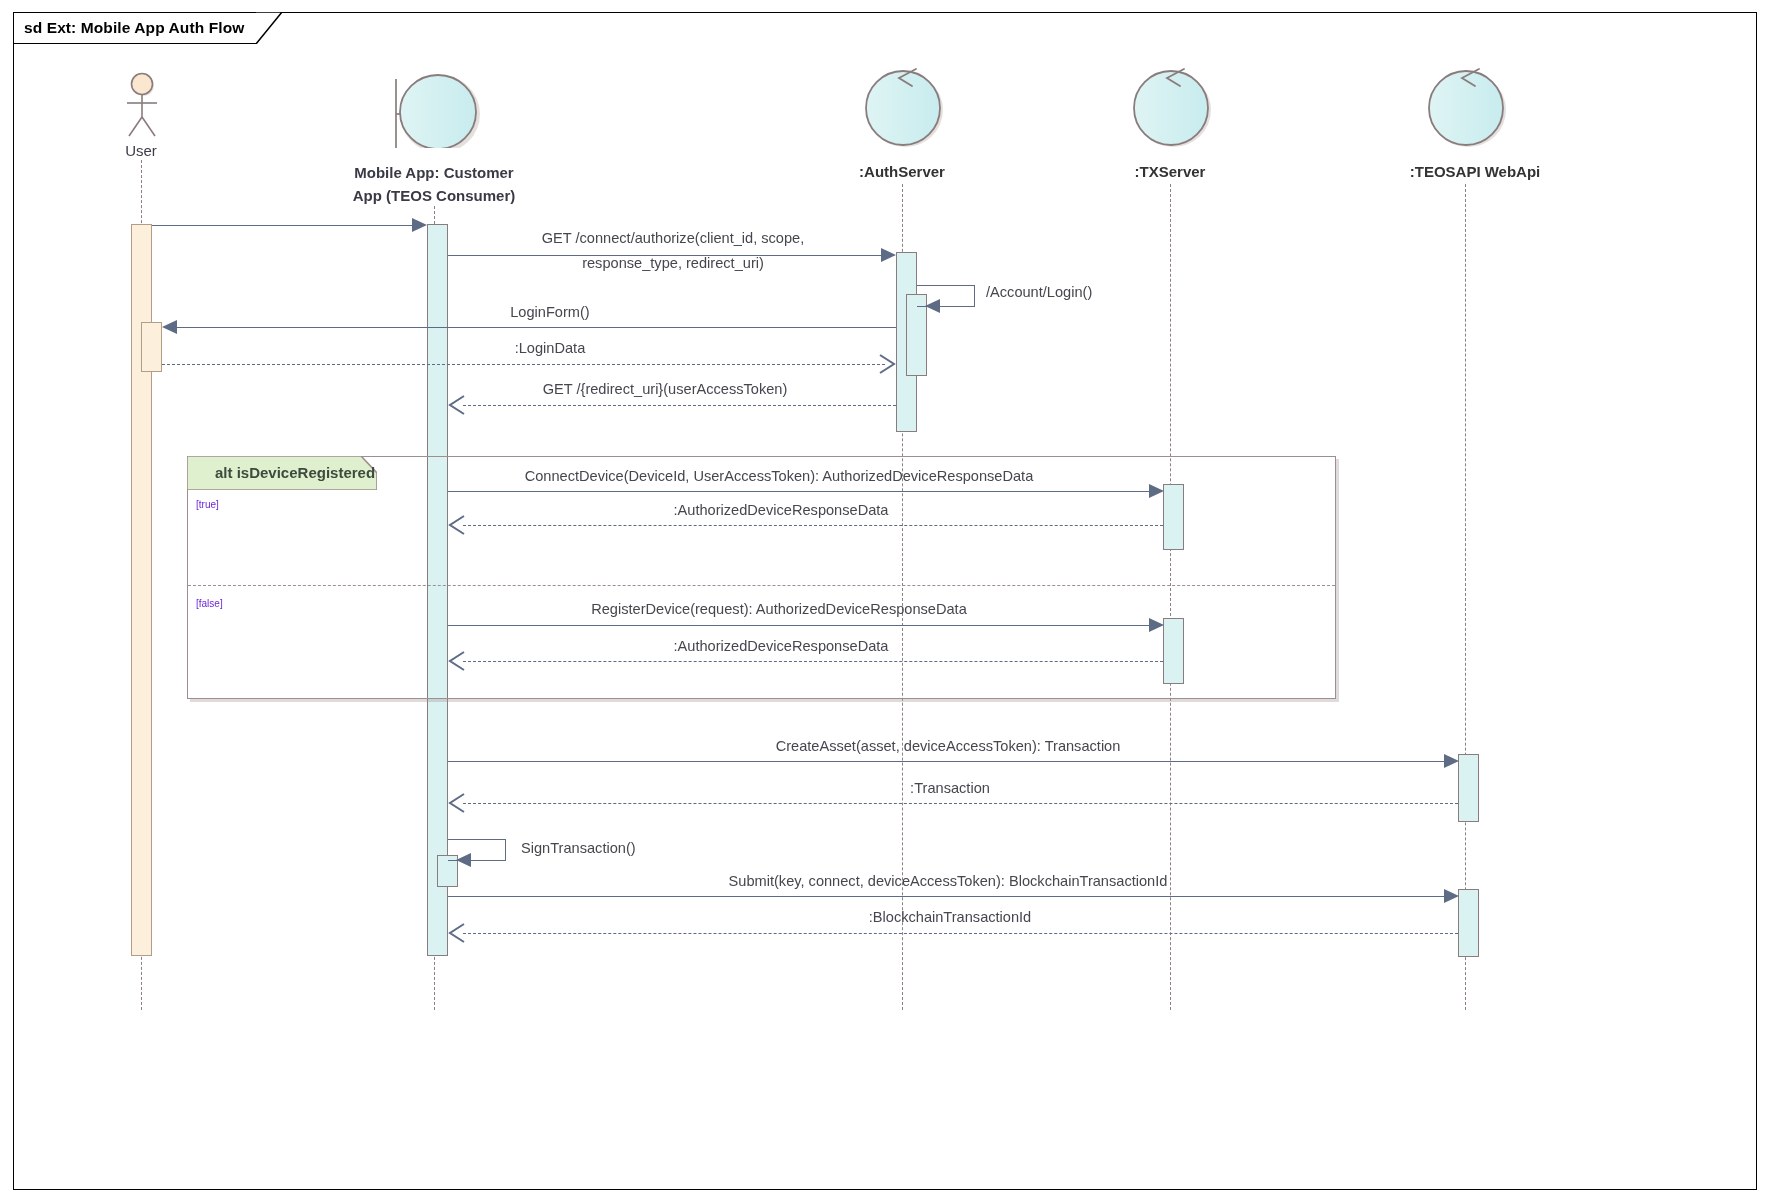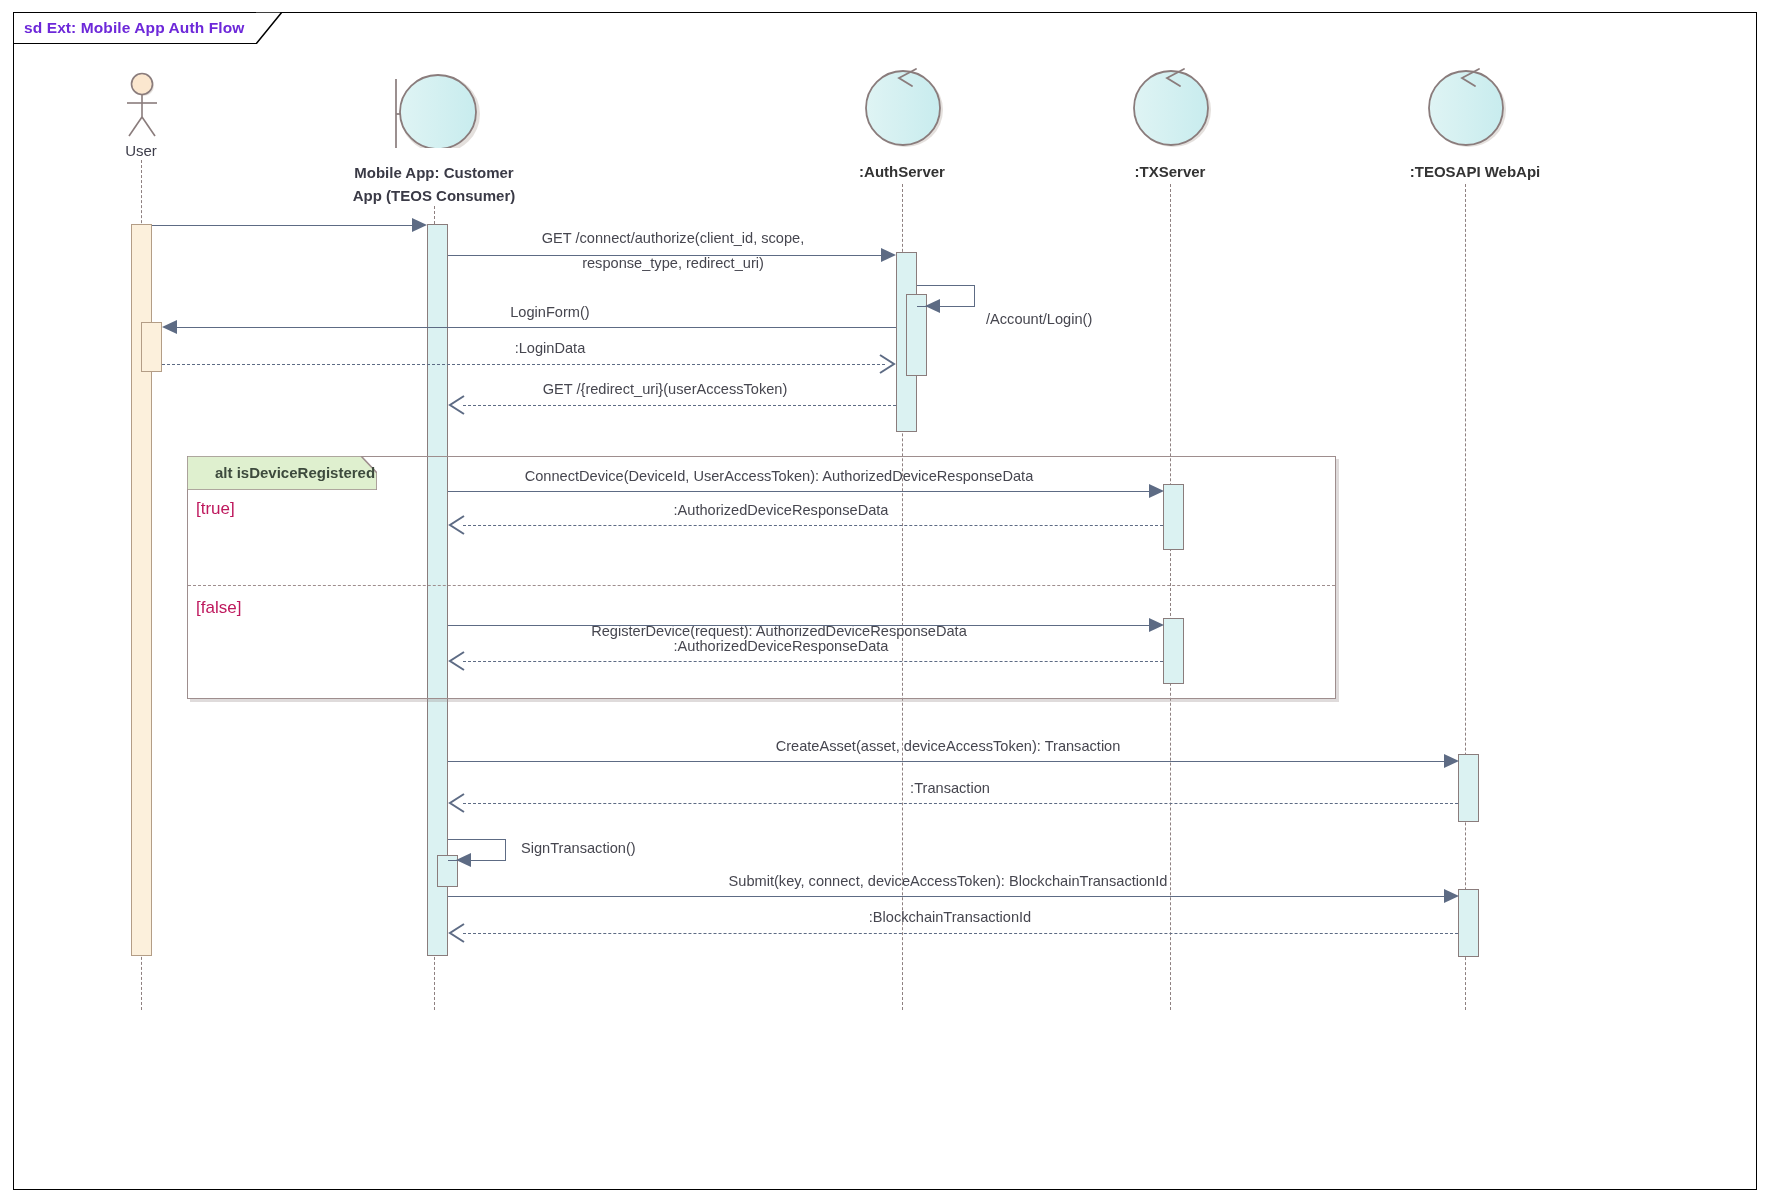--- a/index.html
+++ b/index.html
@@ -2,21 +2,21 @@
 <html><head>
 <meta charset="utf-8">
 <style>
   html,body{margin:0;padding:0;background:#ffffff;}
   body{font-family:"Liberation Sans",sans-serif;}
   #stage{position:relative;width:1772px;height:1202px;background:#ffffff;overflow:hidden;}
 
   
   .frame{position:absolute;left:13px;top:12px;width:1744px;height:1178px;border:1.5px solid #000;box-sizing:border-box;background:#fff;}
   .frame-tab{position:absolute;left:13px;top:12px;height:32px;box-sizing:border-box;background:#fff;border:1.5px solid #000;border-right:none;display:flex;align-items:center;padding:0 10px 0 10px;}
-  .frame-tab-label{font-size:15.5px;font-weight:bold;color:#6d28d9;white-space:nowrap;letter-spacing:.1px;}
+  .frame-tab-label{font-size:15.5px;font-weight:bold;color:#000000;white-space:nowrap;letter-spacing:.1px;}
   .frame-tab-corner{position:absolute;top:12px;width:26px;height:32px;overflow:hidden;}
   .frame-tab-corner svg{display:block;}
 
   
   .lifeline-dash{position:absolute;width:0;border-left:1.6px dashed #8e8080;}
   .ll-name{position:absolute;text-align:center;font-size:15px;color:#3d3d4a;white-space:nowrap;}
   .ll-name.bold{font-weight:bold;color:#333;}
   .ll-name.underline{font-weight:bold;color:#3a3a46;line-height:23px;}
 
   .actor-svg,.icon-svg{position:absolute;display:block;}
@@ -35,21 +35,21 @@
   .arrow.solid-l{border-top:7.5px solid transparent;border-bottom:7.5px solid transparent;border-right:15px solid #5d6b84;}
   .arrow.open-l svg,.arrow.open-r svg{display:block;}
 
   
   .self-box{position:absolute;border:1.9px solid #5d6b84;border-left:none;box-sizing:border-box;background:transparent;}
 
   
   .frag{position:absolute;border:1.6px solid #9e8e8e;box-sizing:border-box;background:transparent;box-shadow:3px 3px 0 0 rgba(150,135,135,.30);}
   .frag-tab-clip{position:absolute;overflow:hidden;}
   .frag-label{position:absolute;font-size:15px;font-weight:bold;color:#3d4a3d;white-space:nowrap;}
-  .frag-guard{position:absolute;font-size:17px;color:#be185d;white-space:nowrap;}
+  .frag-guard{position:absolute;font-size:10px;color:#6d28d9;white-space:nowrap;}
   .frag-divider{position:absolute;height:0;border-top:1.6px dashed #9e8e8e;}
 </style>
 </head>
 <body>
 
 <div id="stage">
 
   <div class="frame"></div>
   <div class="frame-tab" id="frameTab" style="width: 243px;">
     <span class="frame-tab-label">sd Ext: Mobile App Auth Flow</span>
@@ -149,21 +149,21 @@
   <div class="arrow solid-r" style="left:412px;top:218px;"></div>
 
   <div class="msg-label center" style="left:448px;top:230px;width:450px;">GET /connect/authorize(client_id, scope,</div>
   <div class="msg-label center" style="left:448px;top:255px;width:450px;">response_type, redirect_uri)</div>
   <div class="msg-line" style="left:448px;top:255px;width:437px;"></div>
   <div class="arrow solid-r" style="left:881px;top:248px;"></div>
 
   <div class="self-box" style="left:917px;top:285px;width:58px;height:22px;"></div>
   <div class="msg-line" style="left:940px;top:306px;width:35px;"></div>
   <div class="arrow solid-l" style="left:925px;top:299px;"></div>
-  <div class="msg-label" style="left:986px;top:284px;margin-top:27px;">/Account/Login()</div>
+  <div class="msg-label" style="left:986px;top:284px;">/Account/Login()</div>
 
   <div class="msg-label center" style="left:300px;top:304px;width:500px;">LoginForm()</div>
   <div class="msg-line" style="left:177px;top:327px;width:719px;"></div>
   <div class="arrow solid-l" style="left:162px;top:320px;"></div>
 
   <div class="msg-label center" style="left:300px;top:340px;width:500px;">:LoginData</div>
   <div class="msg-line ret" style="left:162px;top:364px;width:723px;"></div>
   <div class="arrow open-r" style="left:878px;top:353px;">
     <svg width="18" height="22" viewBox="0 0 18 22">
         <path d="M2,2 L16,11 L2,20" fill="none" stroke="#5d6b84" stroke-width="2"></path>
@@ -194,21 +194,21 @@
   <div class="arrow solid-r" style="left:1149px;top:484px;"></div>
 
   <div class="msg-label center" style="left:450px;top:502px;width:1000px;transform:translateX(-169px);">:AuthorizedDeviceResponseData</div>
   <div class="msg-line ret" style="left:463px;top:525px;width:700px;"></div>
   <div class="arrow open-l" style="left:448px;top:514px;">
     <svg width="18" height="22" viewBox="0 0 18 22">
         <path d="M16,2 L2,11 L16,20" fill="none" stroke="#5d6b84" stroke-width="2"></path>
       </svg>
   </div>
 
-  <div class="msg-label center" style="left:448px;top:601px;width:1000px;transform:translateX(-169px);margin-top:22px;">RegisterDevice(request): AuthorizedDeviceResponseData</div>
+  <div class="msg-label center" style="left:448px;top:601px;width:1000px;transform:translateX(-169px);">RegisterDevice(request): AuthorizedDeviceResponseData</div>
   <div class="msg-line" style="left:448px;top:625px;width:705px;"></div>
   <div class="arrow solid-r" style="left:1149px;top:618px;"></div>
 
   <div class="msg-label center" style="left:450px;top:638px;width:1000px;transform:translateX(-169px);">:AuthorizedDeviceResponseData</div>
   <div class="msg-line ret" style="left:463px;top:661px;width:700px;"></div>
   <div class="arrow open-l" style="left:448px;top:650px;">
     <svg width="18" height="22" viewBox="0 0 18 22">
         <path d="M16,2 L2,11 L16,20" fill="none" stroke="#5d6b84" stroke-width="2"></path>
       </svg>
   </div>

